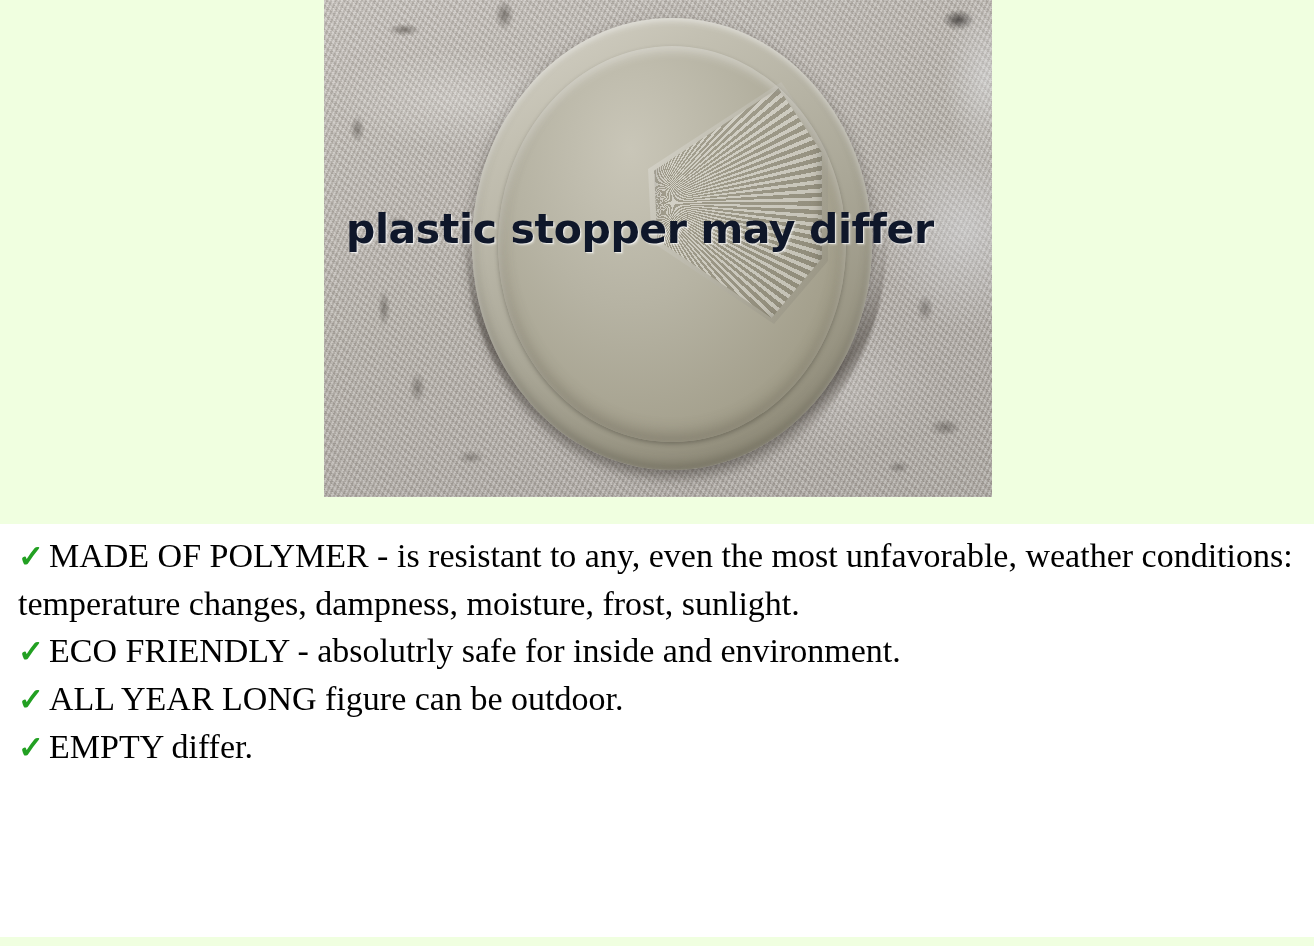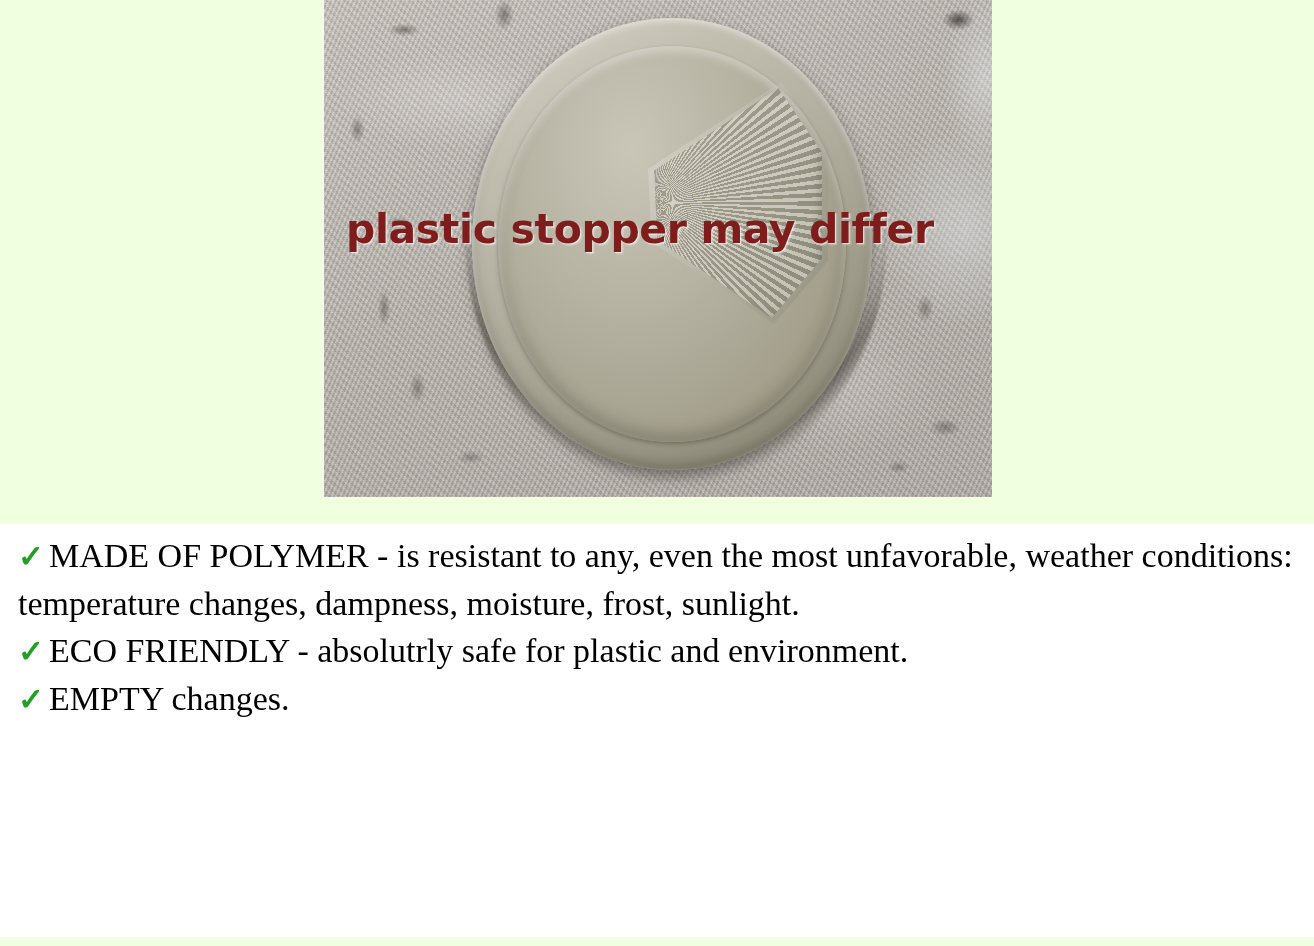--- a/index.html
+++ b/index.html
@@ -134,21 +134,21 @@
 
   .photo-overlay-text {
     position: absolute;
     left: 22px;
     top: 205px;
     width: 660px;
     font-family: "DejaVu Sans", "Liberation Sans", sans-serif;
     font-weight: 700;
     font-size: 41px;
     letter-spacing: -0.4px;
-    color: #7f1d1d;
+    color: #0f172a;
     white-space: nowrap;
     text-shadow:
       1px 1px 0 rgba(255,255,255,.55),
       2px 2px 2px rgba(255,255,255,.35);
   }
 
   
   #features-panel {
     position: absolute;
     left: 0;
@@ -199,24 +199,27 @@
 </div>
 
 <div id="features-panel">
 
   <p class="feature-item">
     <span class="check-icon">✓</span><span class="feature-text">MADE OF POLYMER - is resistant to any, even the most unfavorable, weather conditions: temperature changes, dampness, moisture, frost, sunlight.</span>
   </p>
 
 
   <p class="feature-item">
-    <span class="check-icon">✓</span><span class="feature-text">ECO FRIENDLY - absolutrly safe for plastic and environment.</span>
-  </p>
-
-
-  <p class="feature-item">
-    <span class="check-icon">✓</span><span class="feature-text">EMPTY changes.</span>
+    <span class="check-icon">✓</span><span class="feature-text">ECO FRIENDLY - absolutrly safe for inside and environment.</span>
+  </p>
+
+  <p class="feature-item">
+    <span class="check-icon">✓</span><span class="feature-text">ALL YEAR LONG figure can be outdoor.</span>
+  </p>
+
+  <p class="feature-item">
+    <span class="check-icon">✓</span><span class="feature-text">EMPTY differ.</span>
   </p>
 
 
 </div>
 
 <div class="bottom-strip"></div>
 
 </body></html>

